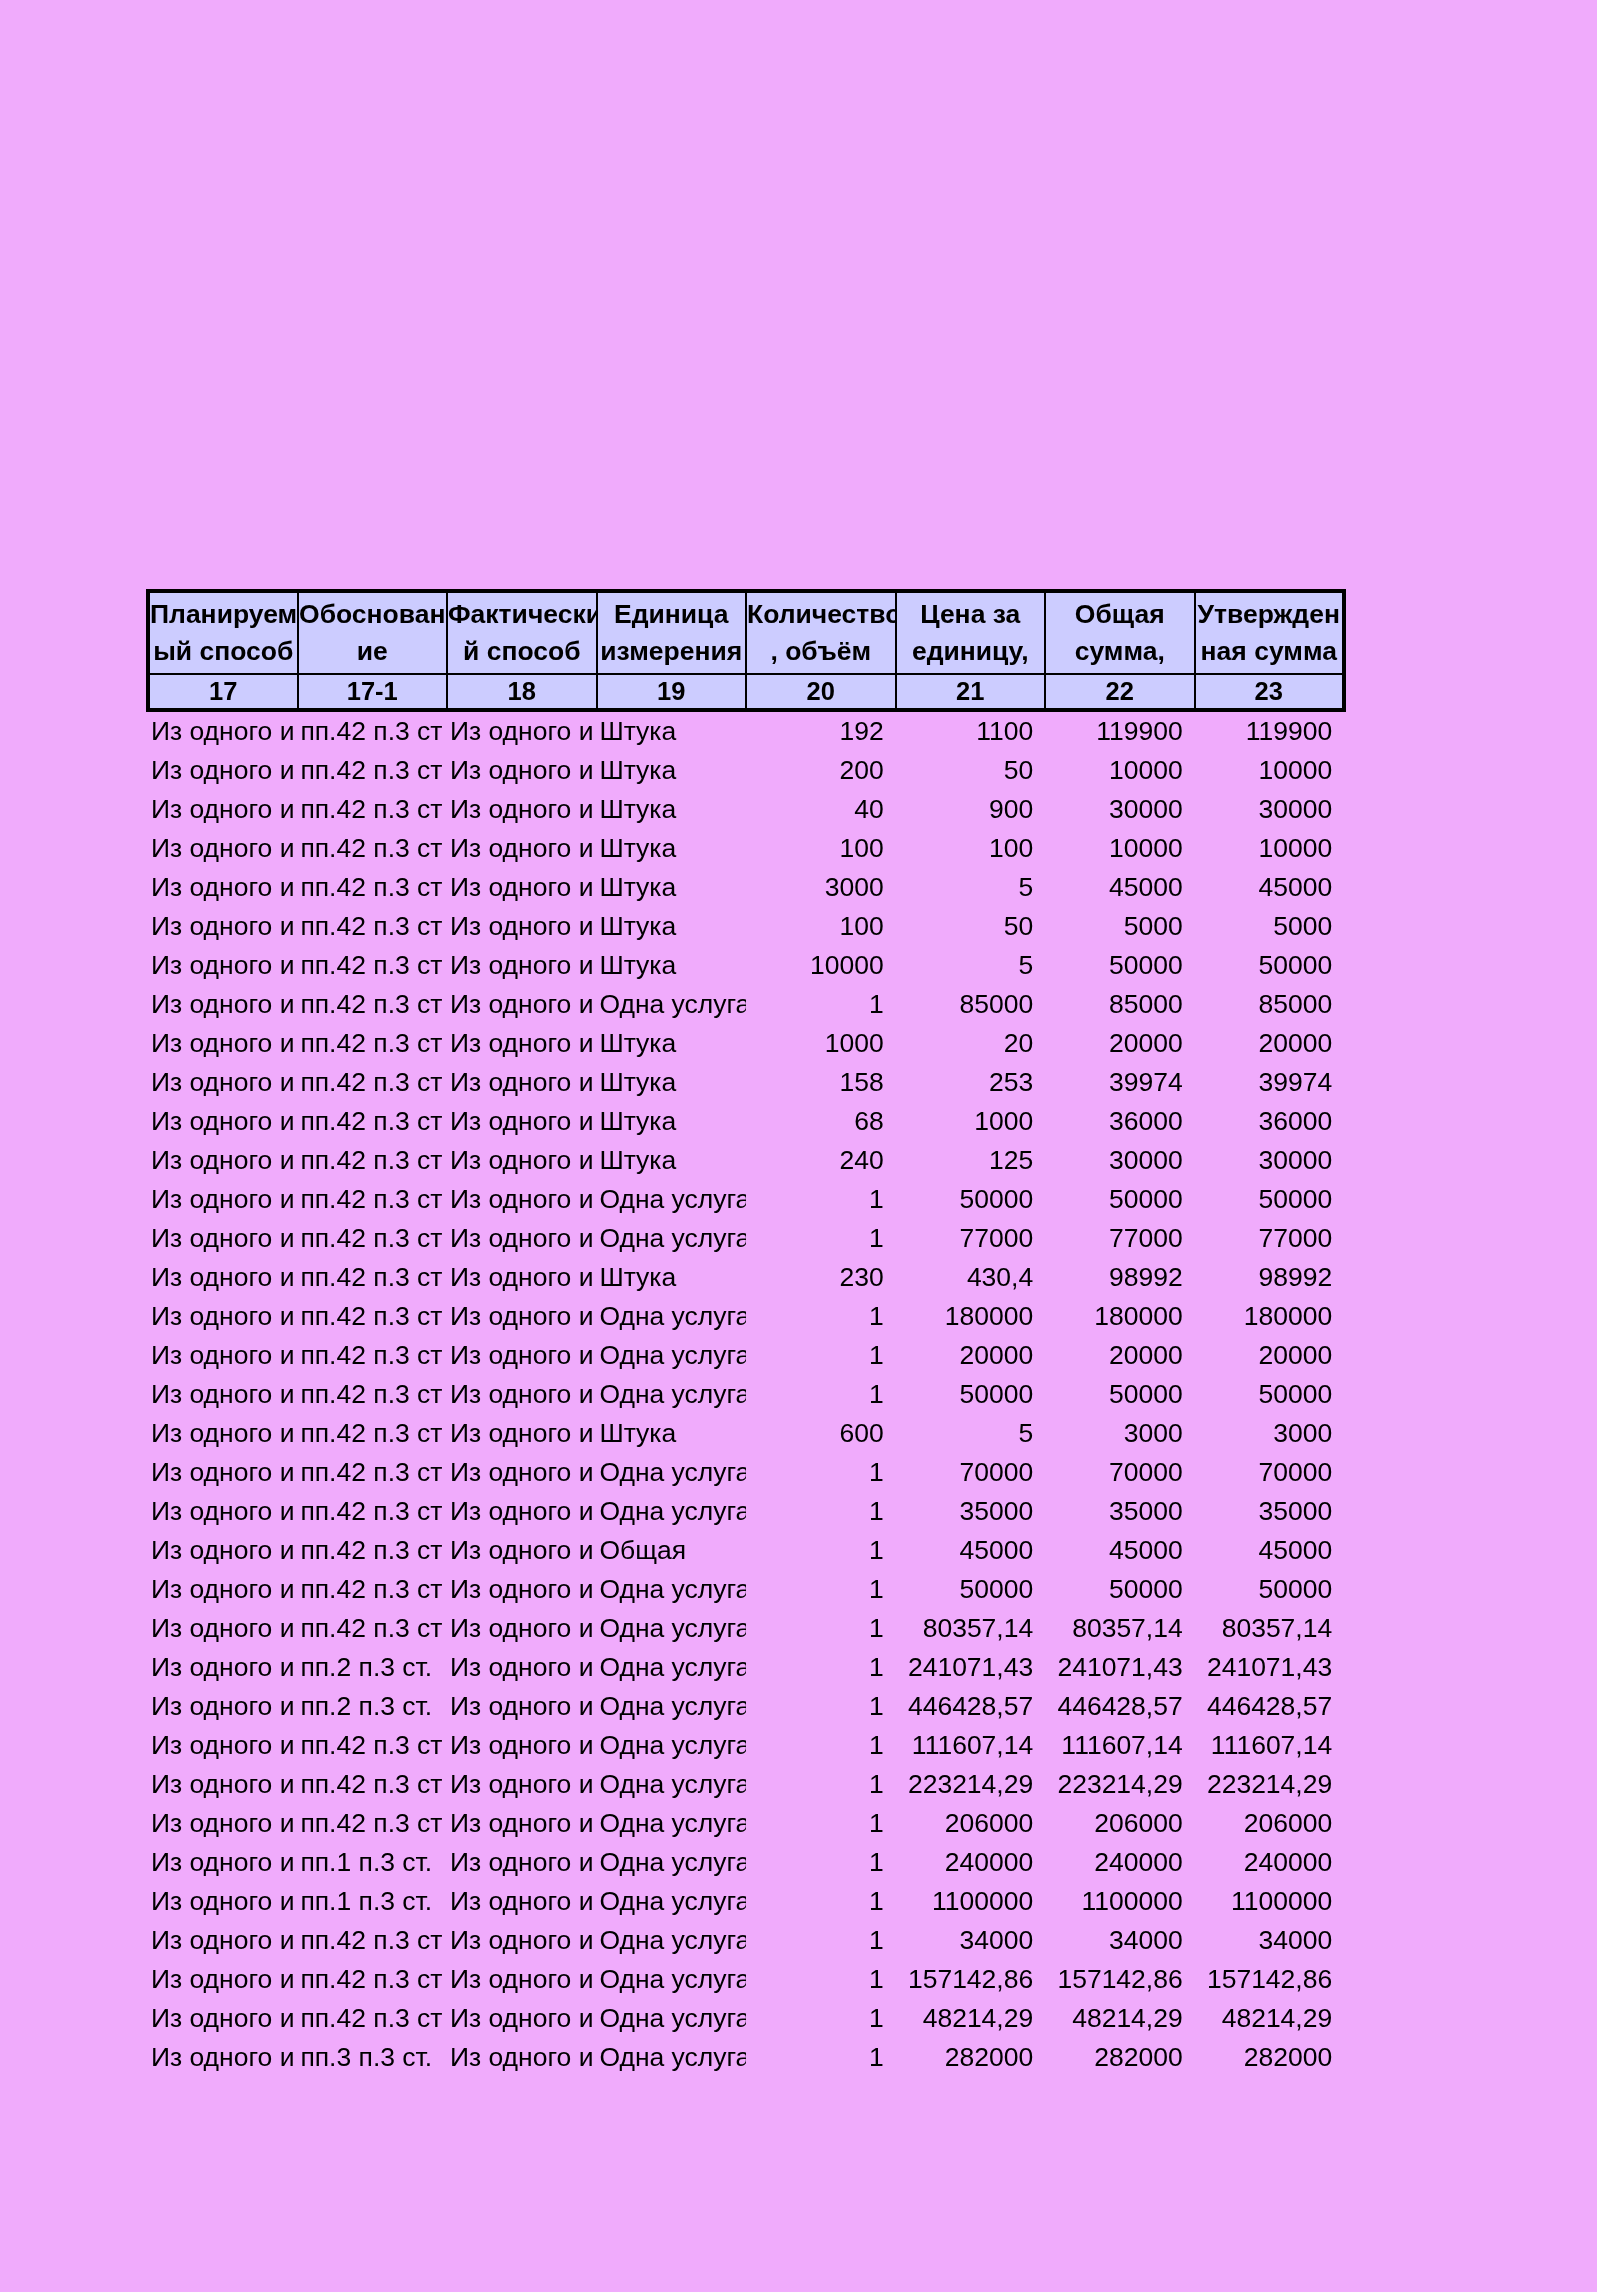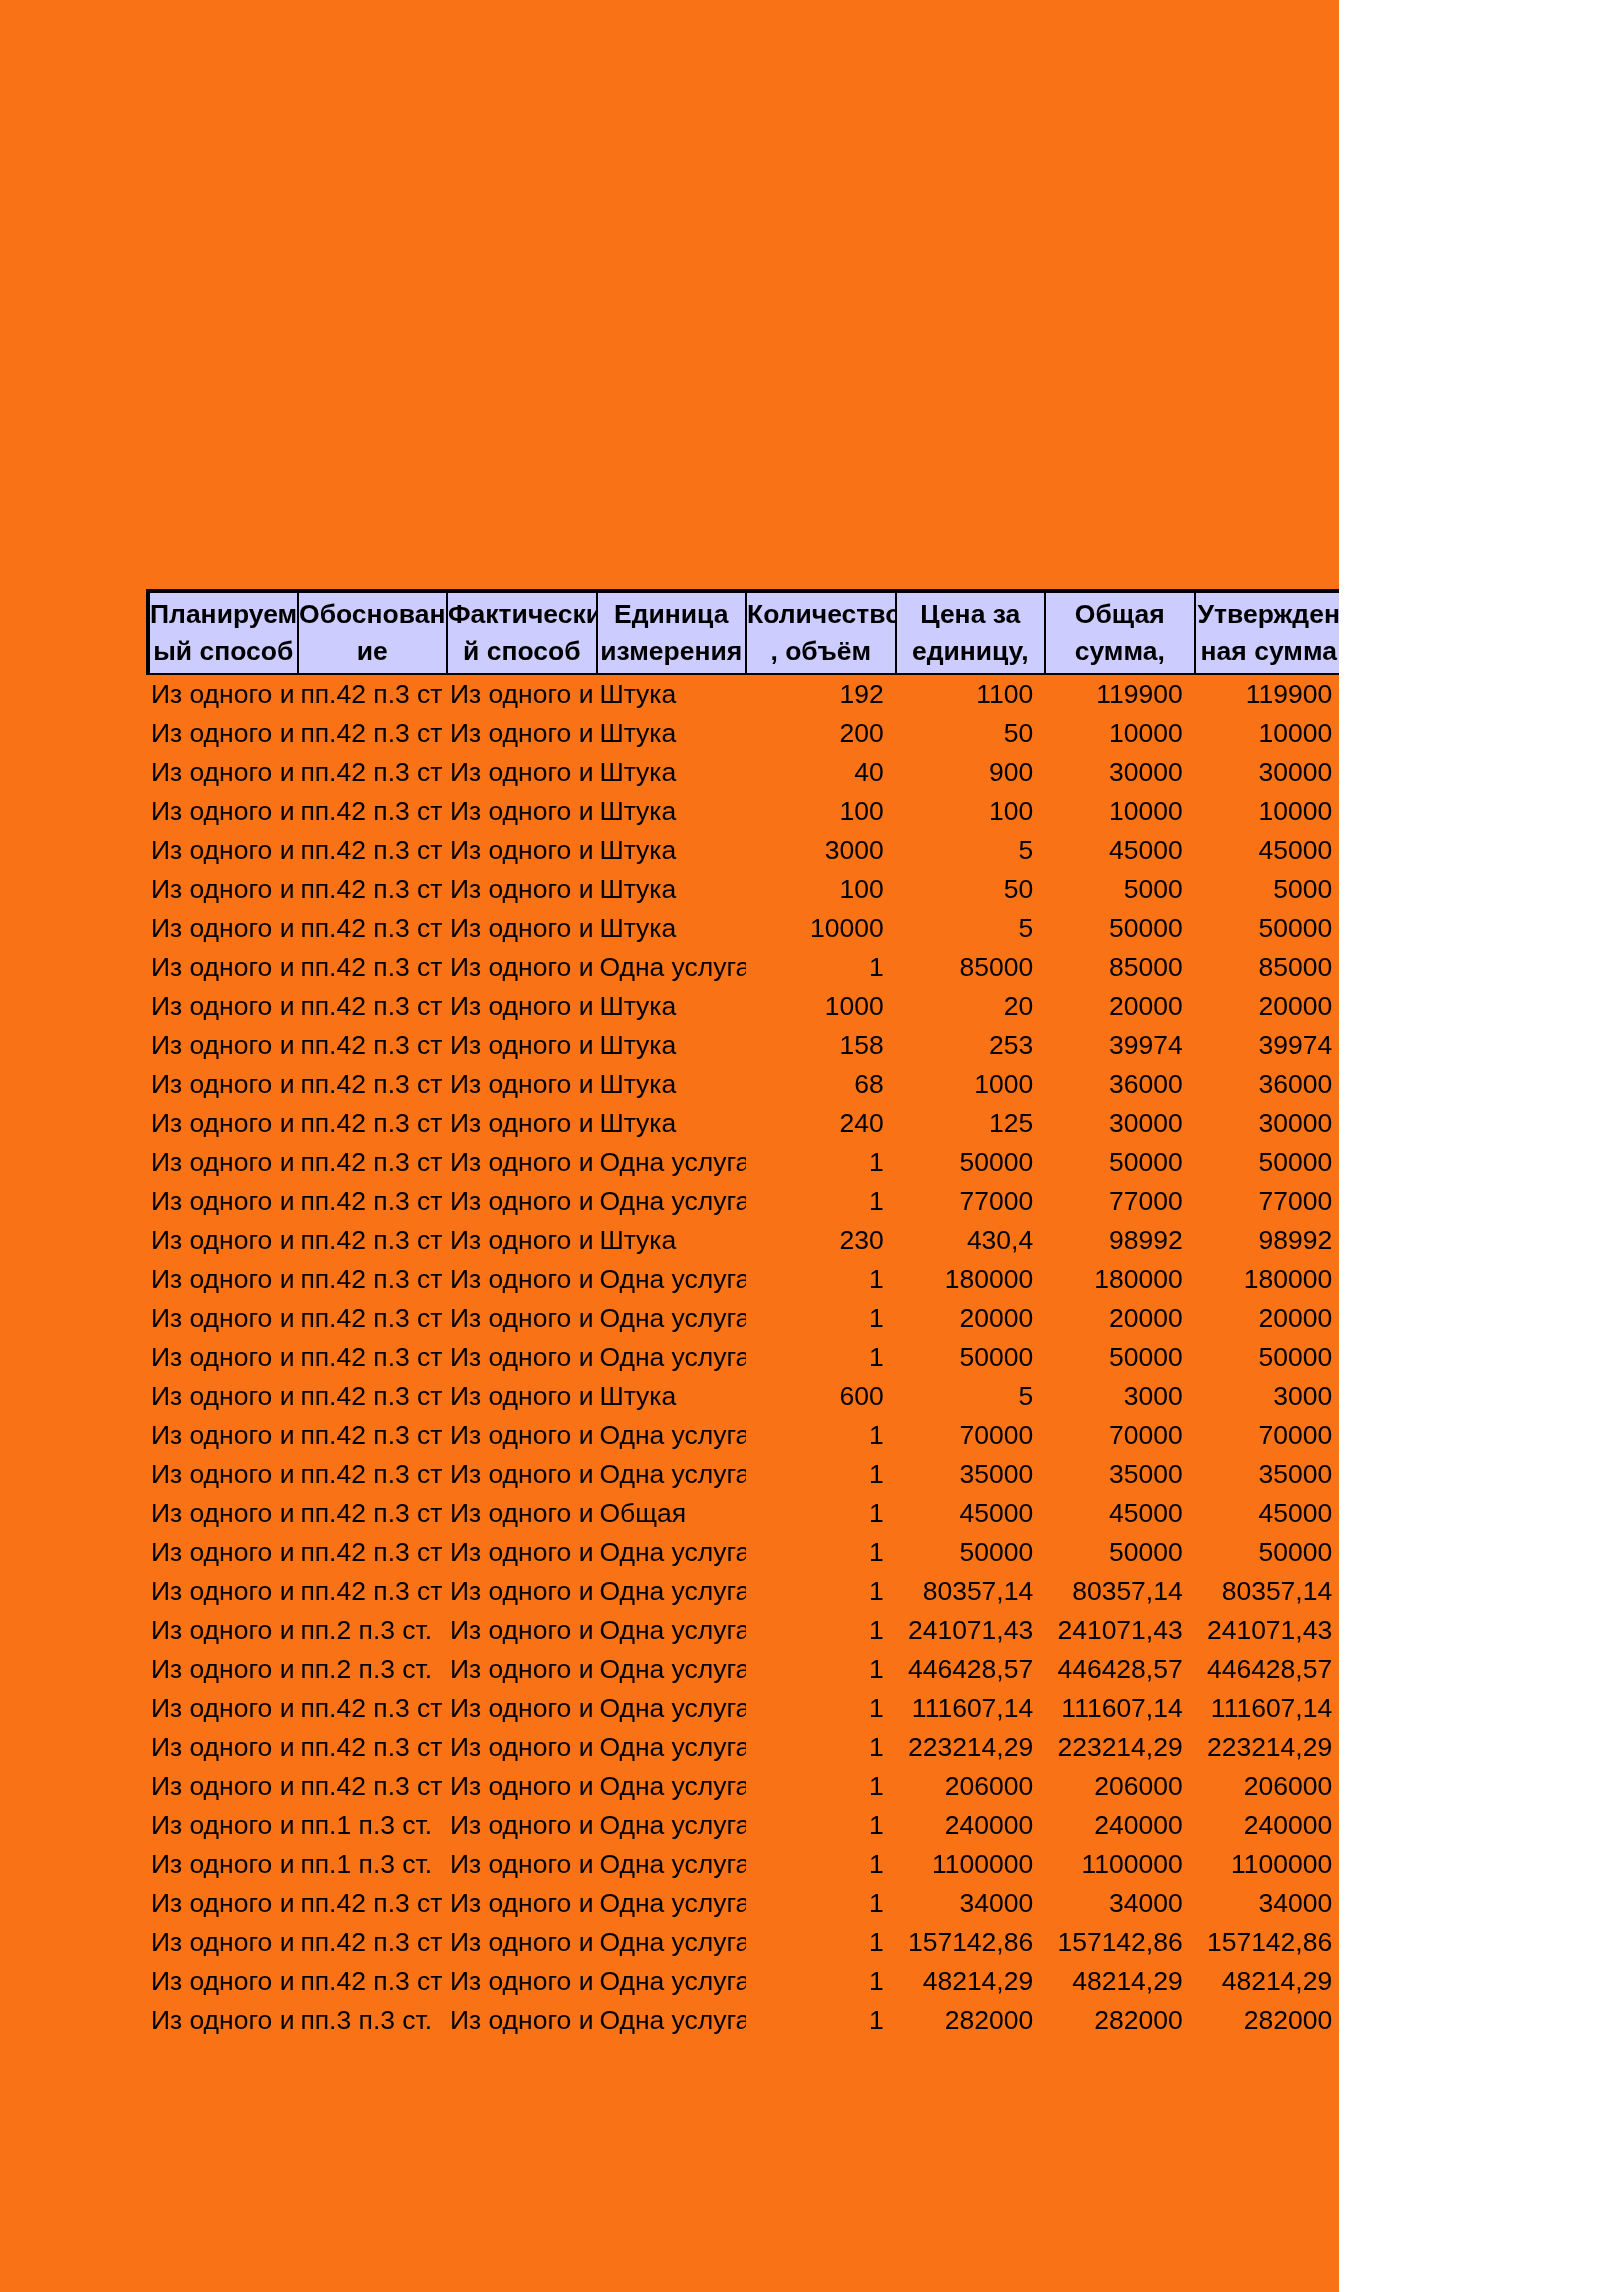--- a/index.html
+++ b/index.html
@@ -6,22 +6,22 @@
     --header-bg:#ccccff;
     --border-col:#000000;
   }
   html,body{
     margin:0;padding:0;
     background:#ffffff;
     font-family:"Liberation Sans",sans-serif;
   }
   .page{
     position:relative;
-    width:1339px;height:2293px;
-    background:#f97316;
+    width:1597px;height:2293px;
+    background:#f0abfc;
     overflow:hidden;
   }
   table.sheet{
     position:absolute;
     left:146px;top:589px;
     width:1200px;
     border-collapse:collapse;
     table-layout:fixed;
     color:#000;
   }
@@ -84,20 +84,30 @@
 измерения</th>
           <th>Количество
 , объём</th>
           <th>Цена за
 единицу,</th>
           <th>Общая
 сумма,</th>
           <th>Утвержден
 ная сумма</th>
         </tr>
+      <tr id="header-numbers" class="header-numbers">
+          <th>17</th>
+          <th>17-1</th>
+          <th>18</th>
+          <th>19</th>
+          <th>20</th>
+          <th>21</th>
+          <th>22</th>
+          <th>23</th>
+        </tr>
     </thead>
     <tbody id="table-body">
         <tr>
           <td>Из одного и</td>
           <td>пп.42 п.3 ст</td>
           <td>Из одного и</td>
           <td>Штука</td>
           <td>192</td>
           <td>1100</td>
           <td>119900</td>

